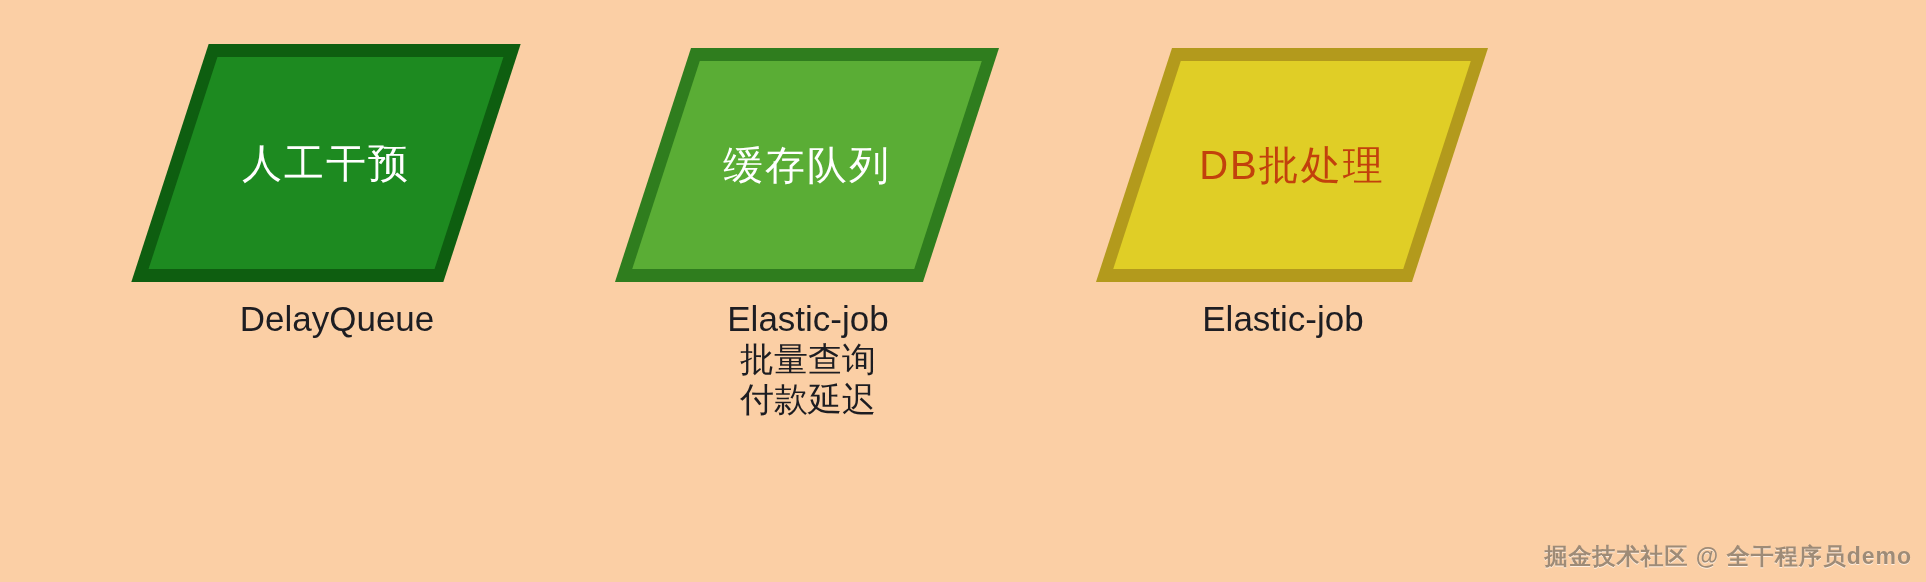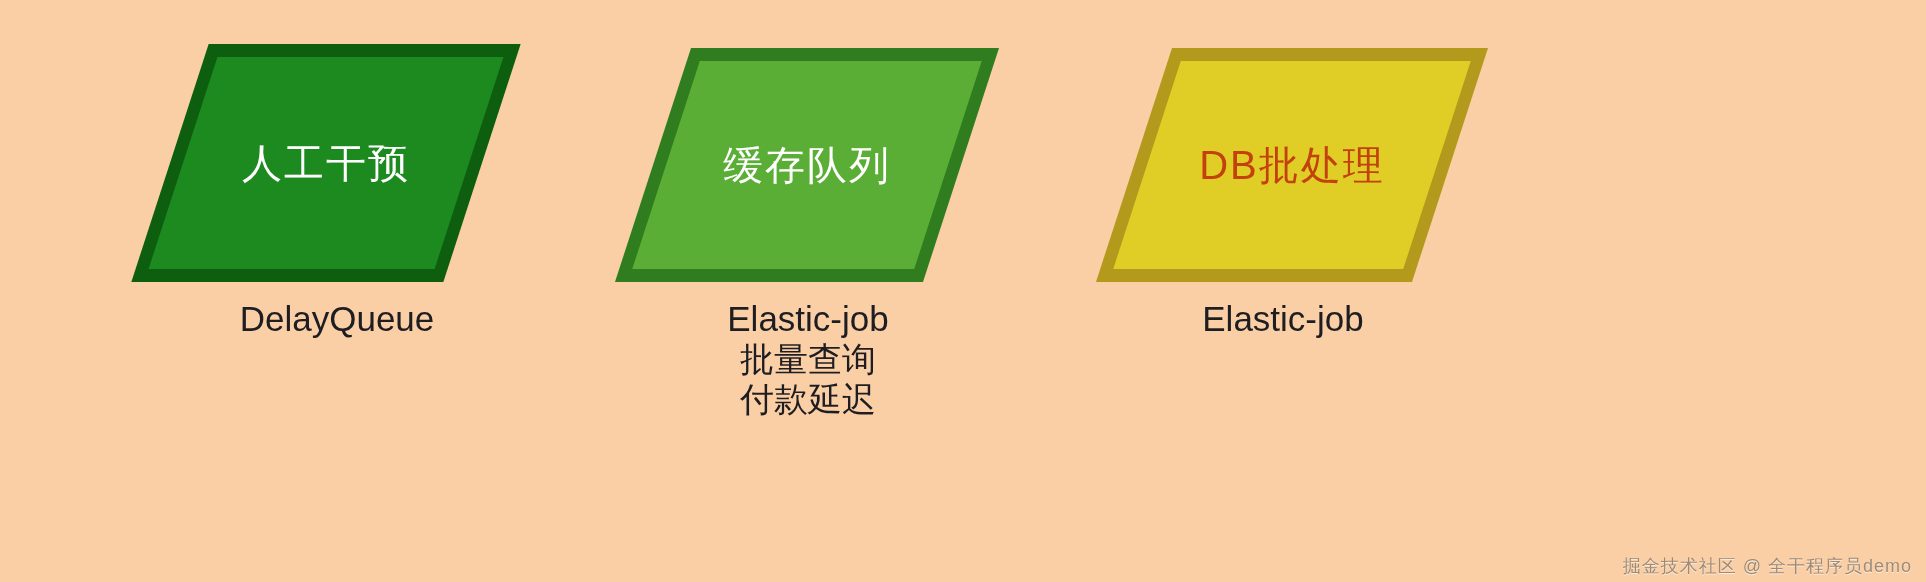--- a/index.html
+++ b/index.html
@@ -98,26 +98,27 @@
   #javaedge-box span {
     font-size: 33px;
     color: #111111;
     letter-spacing: 0.3px;
   }
 
   
   #footer-watermark {
     position: absolute;
     right: 14px;
-    bottom: 4px;
-    font-size: 18px;
+    bottom: 10px;
+    font-size: 23px;
     color: #9e8b77;
     letter-spacing: 1px;
     text-shadow: 0 1px 0 rgba(255,255,255,0.65);
     white-space: nowrap;
+    font-weight: bold;
   }
 </style>
 </head>
 <body>
 
 <div id="canvas">
 
   <div class="node-group" style="left:170px; top:44px; width:312px; height:238px;">
     <div class="shape">
       <div class="shape-outer" style="background:#0E5E10;"></div>

